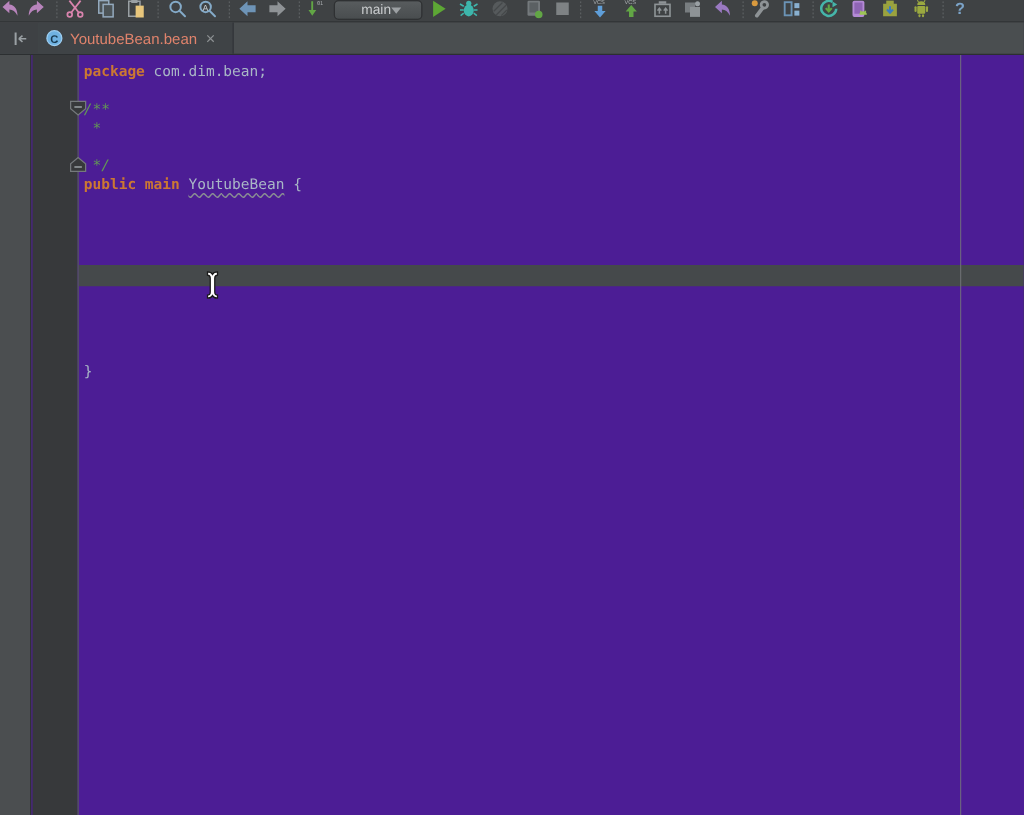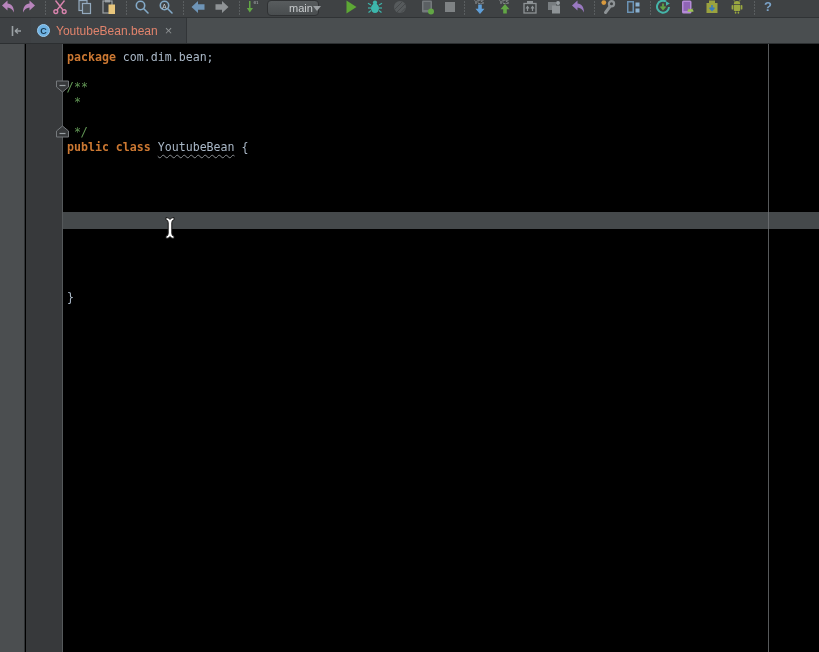--- a/index.html
+++ b/index.html
@@ -7,42 +7,42 @@
               font-family:"Liberation Sans", sans-serif; }
 
   
   .toolbar { position:absolute; left:0; top:0; width:819px; height:18px;
              background:#3f4244; border-bottom:1px solid #303335; overflow:hidden; }
   .tbtn { position:absolute; top:-1px; width:16px; height:16px; display:inline-block; }
   .tbtn svg { width:16px; height:16px; display:block; }
   .tsep { position:absolute; top:1px; width:1px; height:15px;
           background-image:linear-gradient(#5a5e60 60%, transparent 40%);
           background-size:1px 3px; }
-  .combo { position:absolute; left:267px; top:0px; width:52px; height:16px;
+  .combo { position:absolute; left:267px; top:0px; width:71px; height:16px;
            background:linear-gradient(#585c5e,#494d4f); border:1px solid #2f3133;
            border-radius:4px; display:flex; align-items:center; padding:0 18px; }
   .combo .clabel { color:#c8cbcd; font-size:11px; margin-left:3px; flex:1; }
   .combo .caret { width:0; height:0; border-left:4px solid transparent;
                   border-right:4px solid transparent; border-top:5px solid #9ca0a3; }
 
   
   .tabbar { position:absolute; left:0; top:18px; width:819px; height:26px;
             background:#4a4e50; border-bottom:1px solid #2c2f31; }
   .tabbar-corner { position:absolute; left:0; top:0; width:31px; height:25px;
                    background:#3e4144; display:flex; align-items:center; justify-content:center; }
   .tab { position:absolute; left:31px; top:0; width:156px; height:25px; background:#3f4346;
          border-right:1px solid #323538; display:flex; align-items:center; padding:0 6px; }
   .tab-icon { width:13px; height:13px; border-radius:50%; background:#6fb2e2;
               border:1px solid #9ccdf0; color:#17384f; font-size:9px; font-weight:bold;
               display:flex; align-items:center; justify-content:center; flex:none; }
   .tab-title { color:#e0836c; font-size:12px; margin:0 7px 0 6px; white-space:nowrap; }
   .tab-close { color:#8d9193; font-size:13px; line-height:13px; cursor:pointer; }
 
   
-  .editor { position:absolute; left:0; top:44px; width:819px; height:608px; background:#000000; }
+  .editor { position:absolute; left:0; top:44px; width:819px; height:608px; background:#4c1d95; }
   .tw-stripe { position:absolute; left:0; top:0; width:25px; height:608px;
                background:#4b4e50; border-right:1px solid #303335; }
   .gutter { position:absolute; left:26px; top:0; width:36px; height:608px; background:#37393b; }
   .gutter-line { position:absolute; left:62px; top:0; width:1px; height:608px; background:#55595b; }
   .caret-line { position:absolute; left:63px; top:168px; width:756px; height:17px; background:#45494b; }
   .margin-guide { position:absolute; left:768px; top:0; width:1px; height:608px;
                   background:#74777a; opacity:.75; }
   .code-line { position:absolute; left:67px; white-space:pre;
                font-family:"DejaVu Sans Mono", monospace; font-size:11.6px; line-height:15px; }
   .kw  { color:#cc7832; font-weight:bold; }
@@ -307,19 +307,19 @@
   </svg>
   <svg class="fold" style="top:81px" viewBox="0 0 15 13">
     <polygon points="1.5,12 1.5,6 7.5,1 13.5,6 13.5,12" fill="#37393b" stroke="#75797c" stroke-width="1"></polygon>
     <path d="M4.5 8.5 L10.5 8.5" stroke="#9aa0a4" stroke-width="1.2"></path>
   </svg>
 
   <div class="code-line" style="top:6px"><span class="kw">package</span><span class="pl"> com.dim.bean;</span></div>
   <div class="code-line" style="top:36px"><span class="cm">/**</span></div>
   <div class="code-line" style="top:51px"><span class="cm"> *</span></div>
   <div class="code-line" style="top:81px"><span class="cm"> */</span></div>
-  <div class="code-line" style="top:96px"><span class="kw">public class </span><span class="cls">YoutubeBean</span><span class="pl"> {</span></div>
+  <div class="code-line" style="top:96px"><span class="kw">public main </span><span class="cls">YoutubeBean</span><span class="pl"> {</span></div>
   <div class="code-line" style="top:246px"><span class="pl">}</span></div>
 
   <svg class="ibeam" viewBox="0 0 14 24">
     <path d="M3 1.5 Q6 1.5 7 3.5 Q8 1.5 11 1.5 L11 4 Q8.8 4 8.8 6.5 L8.8 17.5 Q8.8 20 11 20 L11 22.5 Q8 22.5 7 20.5 Q6 22.5 3 22.5 L3 20 Q5.2 20 5.2 17.5 L5.2 6.5 Q5.2 4 3 4 Z" fill="#ffffff" stroke="#1a1a1a" stroke-width="1"></path>
   </svg>
 </div>
 
 </body></html>

